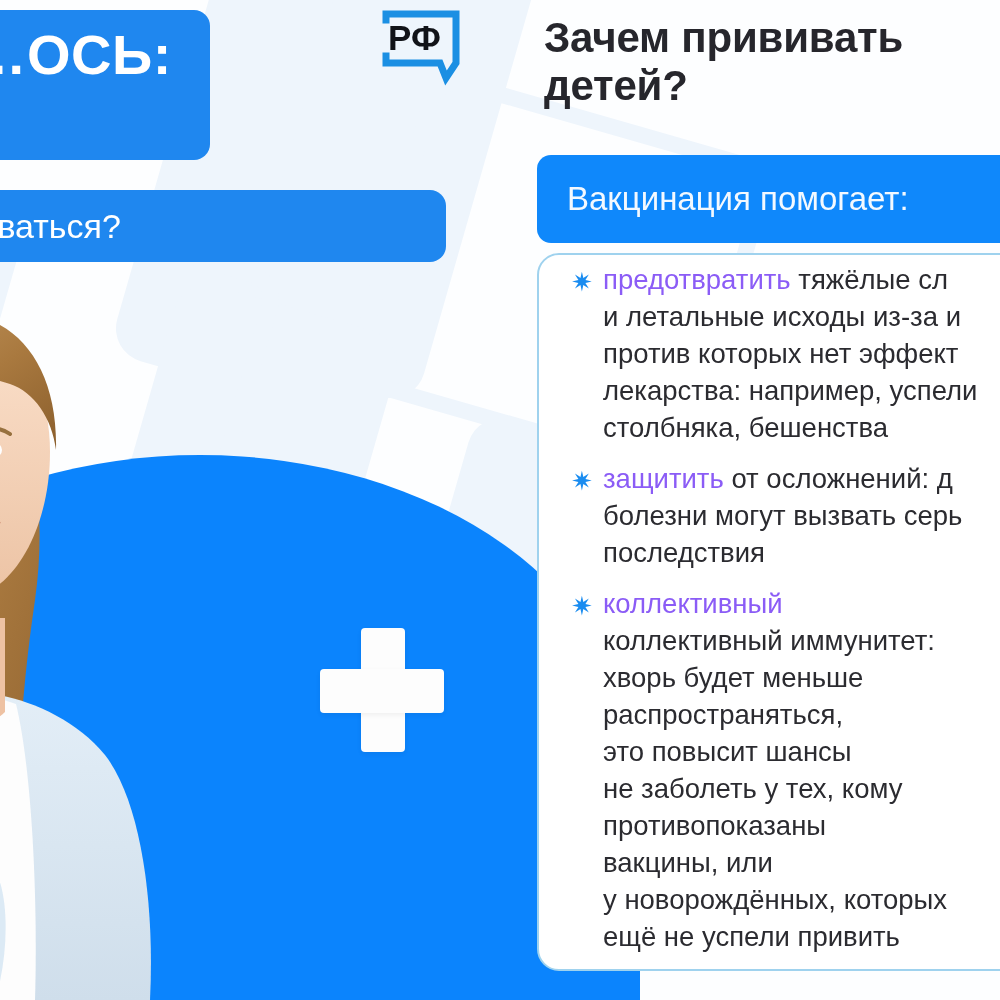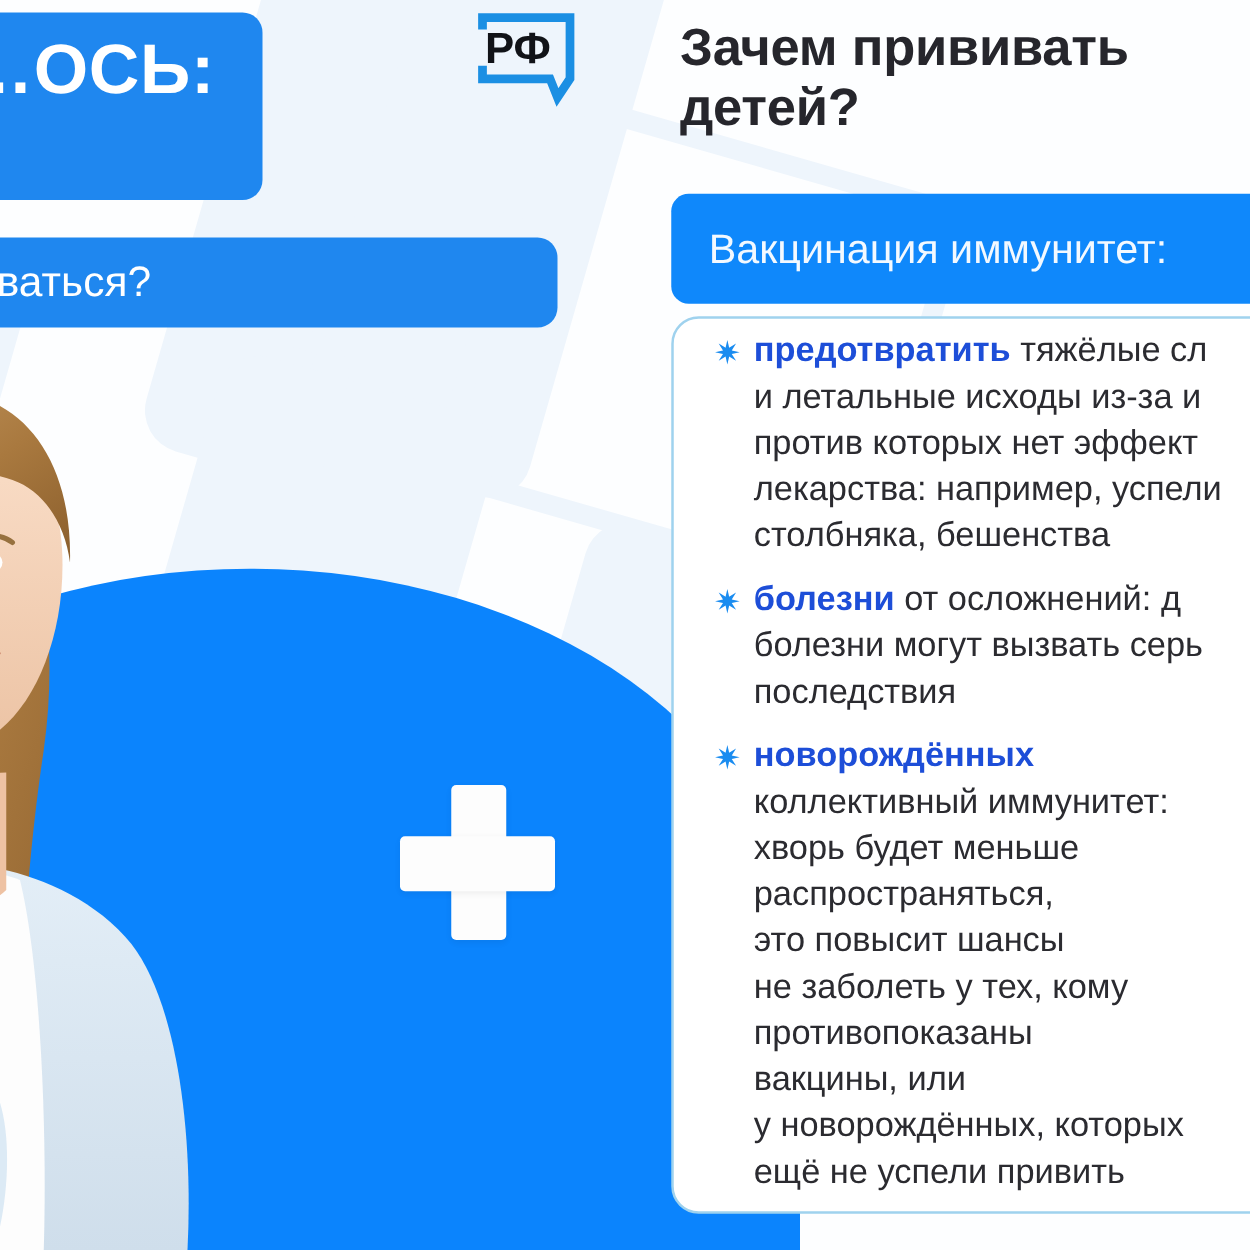--- a/index.html
+++ b/index.html
@@ -127,21 +127,21 @@
   .bullet { position:relative; padding-left:46px; margin-bottom:14px; }
   .star {
     position:absolute; left:14px; top:11px;
     width:20px; height:20px; color:#1a8cf0; line-height:20px;
     font-size:26px; text-align:center;
   }
   .btxt {
     font-size:27.5px; line-height:37px; color:#2b2b30;
     white-space:pre;
   }
-  .btxt b { font-weight:bold; color:#1d4ed8;margin-top:18px; }
+  .btxt b { font-weight:normal; color:#8b5cf6;margin-top:18px; }
 </style>
 </head>
 <body>
 
 <div id="stage">
 
   <div class="bg-pattern">
     <div class="bg-card" style="left:170px;  top:-90px;  width:210px; height:480px; transform:rotate(16deg);"></div>
     <div class="bg-card" style="left:300px;  top:-130px; width:190px; height:520px; transform:rotate(16deg);"></div>
     <div class="bg-card outline" style="left:380px; top:110px; width:360px; height:330px; transform:rotate(16deg);"></div>
@@ -220,45 +220,45 @@
   <svg class="rf-logo" viewBox="0 0 88 80">
     <path d="M8 12 L8 6 L78 6 L78 55 L68 70 L62 55 L8 55 L8 48" fill="none" stroke="#1b8fe3" stroke-width="7" stroke-linecap="square" stroke-linejoin="miter"></path>
     <text x="10" y="42" font-family="'Liberation Sans',sans-serif" font-size="35" font-weight="bold" fill="#111318">РФ</text>
   </svg>
 
   <div class="right-col">
 
     <div class="q-title">Зачем прививать детей?</div>
 
     <div class="helps-pill">
-      <span>Вакцинация иммунитет:</span>
+      <span>Вакцинация помогает:</span>
     </div>
 
     <div class="list-card">
       <div class="bullets">
 
         <div class="bullet">
           <span class="star">✷</span>
           <div class="btxt"><b>предотвратить</b><span> тяжёлые сл
 и летальные исходы из-за и
 против которых нет эффект
 лекарства: например, успели
 столбняка, бешенства</span></div>
         </div>
 
         <div class="bullet">
           <span class="star">✷</span>
-          <div class="btxt"><b>болезни</b><span> от осложнений: д
+          <div class="btxt"><b>защитить</b><span> от осложнений: д
 болезни могут вызвать серь
 последствия</span></div>
         </div>
 
         <div class="bullet">
           <span class="star">✷</span>
-          <div class="btxt"><b>новорождённых</b><span>
+          <div class="btxt"><b>коллективный</b><span>
 коллективный иммунитет:
 хворь будет меньше
 распространяться,
 это повысит шансы
 не заболеть у тех, кому
 противопоказаны
 вакцины, или
 у новорождённых, которых
 ещё не успели привить</span></div>
         </div>

